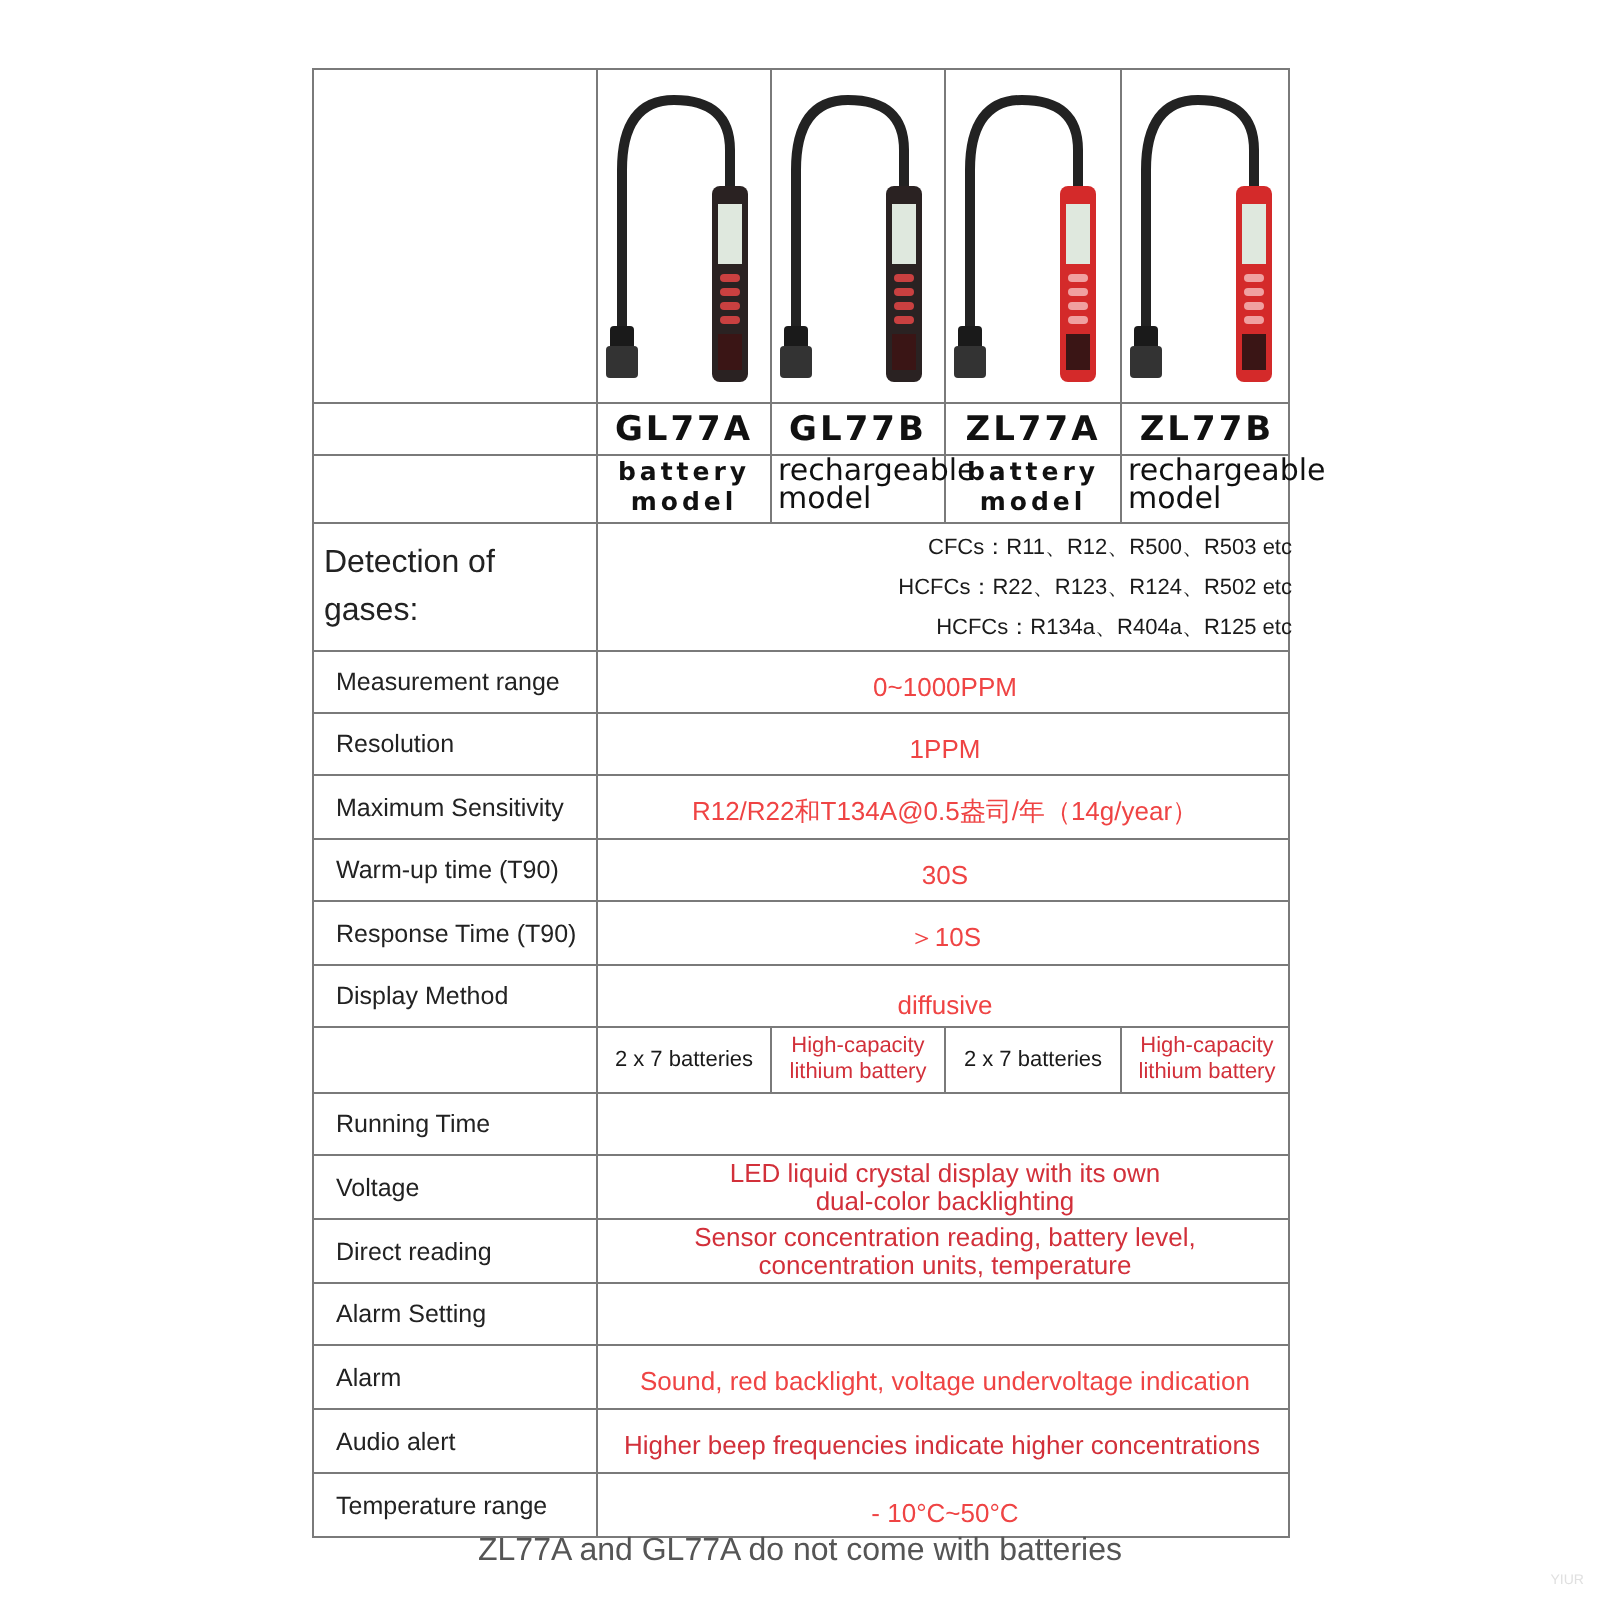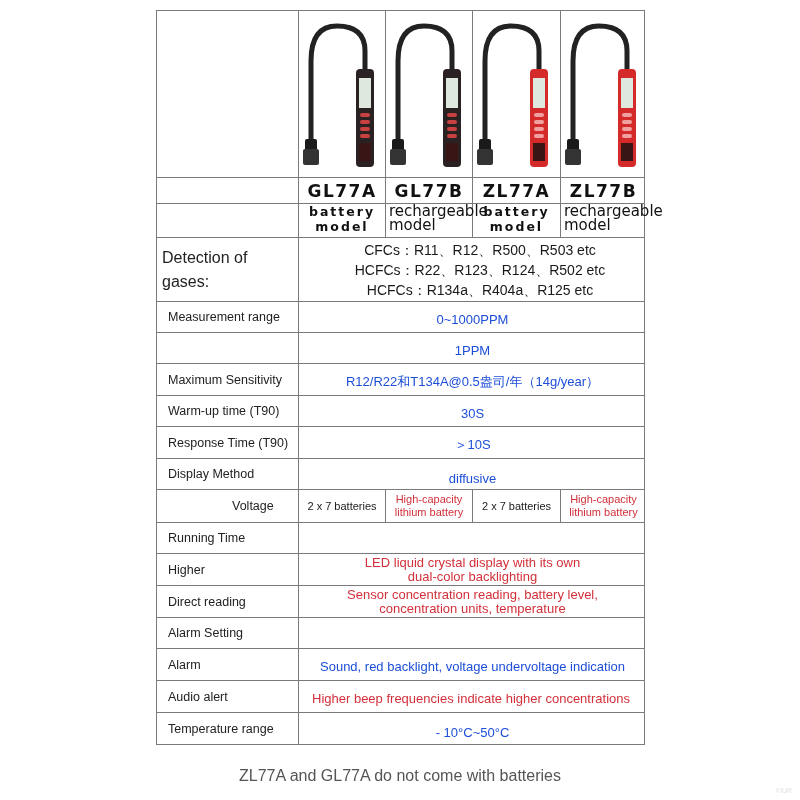--- a/index.html
+++ b/index.html
@@ -1,22 +1,22 @@
 <!DOCTYPE html>
 <html><head>
 <meta charset="utf-8">
 <style>
   html, body { margin:0; padding:0; background:#ffffff; }
   body { width:800px; height:800px; position:relative; overflow:hidden; font-family:"Liberation Sans", "DejaVu Sans", sans-serif; color:#1a1a1a; }
-  .tbl { position:absolute; left:156px; top:10px; width:489px; height:735px; border:1.5px solid #7a7a7a; box-sizing:border-box; }
+  .tbl { position:absolute; left:156px; top:34px; width:489px; height:735px; border:1.5px solid #7a7a7a; box-sizing:border-box; }
   .hl { position:absolute; left:0; right:0; height:0; border-top:1.5px solid #7a7a7a; }
   .vl { position:absolute; width:0; border-left:1.5px solid #7a7a7a; }
   .cell { position:absolute; display:flex; align-items:center; box-sizing:border-box; }
   .lbl { left:0; width:142px; padding-left:11px; font-size:12.5px; color:#222; }
-  .val { left:142px; width:347px; justify-content:center; text-align:center; font-size:13px; color:#1d4ed8; }
+  .val { left:142px; width:347px; justify-content:center; text-align:center; font-size:13px; color:#ef4444; }
   .red { color:#d2303a; }
   .model { justify-content:center; font-family:"DejaVu Sans", sans-serif; font-weight:bold; font-size:17px; letter-spacing:1.5px; color:#111; }
   .sub { font-size:12.5px; line-height:15px; color:#111; }
   .sub.spaced { justify-content:flex-start; text-align:center; font-weight:bold; letter-spacing:2px; font-family:"DejaVu Sans", sans-serif; font-size:12.5px; }
   .sub.tight { padding-left:3px; font-family:"DejaVu Sans", sans-serif; font-size:15px; line-height:14px; }
   .volt { justify-content:center; text-align:center; font-size:11px; line-height:13px; }
   .prod { position:absolute; top:0; height:166px; }
   .footer { position:absolute; left:0; width:800px; top:767px; text-align:center; font-size:16px; color:#555; }
   .wm { position:absolute; right:8px; bottom:6px; font-size:7px; color:#e0e0e0; }
 </style>
@@ -127,53 +127,53 @@
   </div>
   <div class="cell sub tight" style="left:404px; width:85px; top:193px; height:33px; flex-direction:column; align-items:flex-start">
     <span>rechargeable</span>
     <span>model</span>
   </div>
 
   <div class="cell lbl" style="top:227px; height:63px; flex-direction:column; align-items:flex-start; justify-content:center; padding-left:5px; font-size:16px; line-height:24px">
     <span>Detection of</span>
     <span>gases:</span>
   </div>
-  <div class="cell" style="left:142px; width:347px; top:227px; height:63px; flex-direction:column; align-items:center; justify-content:center; padding-left:15px; font-size:14px; line-height:20px">
+  <div class="cell" style="left:142px; width:347px; top:227px; height:63px; flex-direction:column; align-items:flex-end; justify-content:center; padding-left:15px; font-size:11px; line-height:20px">
     <span>CFCs：R11、R12、R500、R503 etc</span>
     <span>HCFCs：R22、R123、R124、R502 etc</span>
     <span>HCFCs：R134a、R404a、R125 etc</span>
   </div>
 
   <div class="cell lbl" style="top:291px; height:30px">Measurement range</div>
   <div class="cell val" style="top:293px; height:30px">0~1000PPM</div>
+  <div class="cell lbl" style="top:322px; height:30px">Resolution</div>
   <div class="cell val" style="top:324px; height:30px">1PPM</div>
   <div class="cell lbl" style="top:353px; height:31px">Maximum Sensitivity</div>
   <div class="cell val" style="top:355px; height:31px">R12/R22和T134A@0.5盎司/年（14g/year）</div>
   <div class="cell lbl" style="top:385px; height:30px">Warm-up time (T90)</div>
   <div class="cell val" style="top:387px; height:30px">30S</div>
   <div class="cell lbl" style="top:416px; height:31px">Response Time (T90)</div>
   <div class="cell val" style="top:418px; height:31px">＞10S</div>
   <div class="cell lbl" style="top:448px; height:30px">Display Method</div>
   <div class="cell val" style="top:452px; height:30px">diffusive</div>
 
-  <div class="cell lbl" style="top:479px; height:32px; padding-left:75px">Voltage</div>
   <div class="cell volt" style="left:142px; width:86px; top:479px; height:32px">2 x 7 batteries</div>
   <div class="cell volt red" style="left:229px; width:86px; top:479px; height:32px; flex-direction:column">
     <span>High-capacity</span>
     <span>lithium battery</span>
   </div>
   <div class="cell volt" style="left:316px; width:87px; top:479px; height:32px">2 x 7 batteries</div>
   <div class="cell volt red" style="left:404px; width:85px; top:479px; height:32px; flex-direction:column">
     <span>High-capacity</span>
     <span>lithium battery</span>
   </div>
 
   <div class="cell lbl" style="top:512px; height:30px">Running Time</div>
 
-  <div class="cell lbl" style="top:543px; height:31px">Higher</div>
+  <div class="cell lbl" style="top:543px; height:31px">Voltage</div>
   <div class="cell val red" style="top:543px; height:31px; flex-direction:column; line-height:14px">
     <span>LED liquid crystal display with its own</span>
     <span>dual-color backlighting</span>
   </div>
 
   <div class="cell lbl" style="top:575px; height:31px">Direct reading</div>
   <div class="cell val red" style="top:575px; height:31px; flex-direction:column; line-height:14px">
     <span>Sensor concentration reading, battery level,</span>
     <span>concentration units, temperature</span>
   </div>

